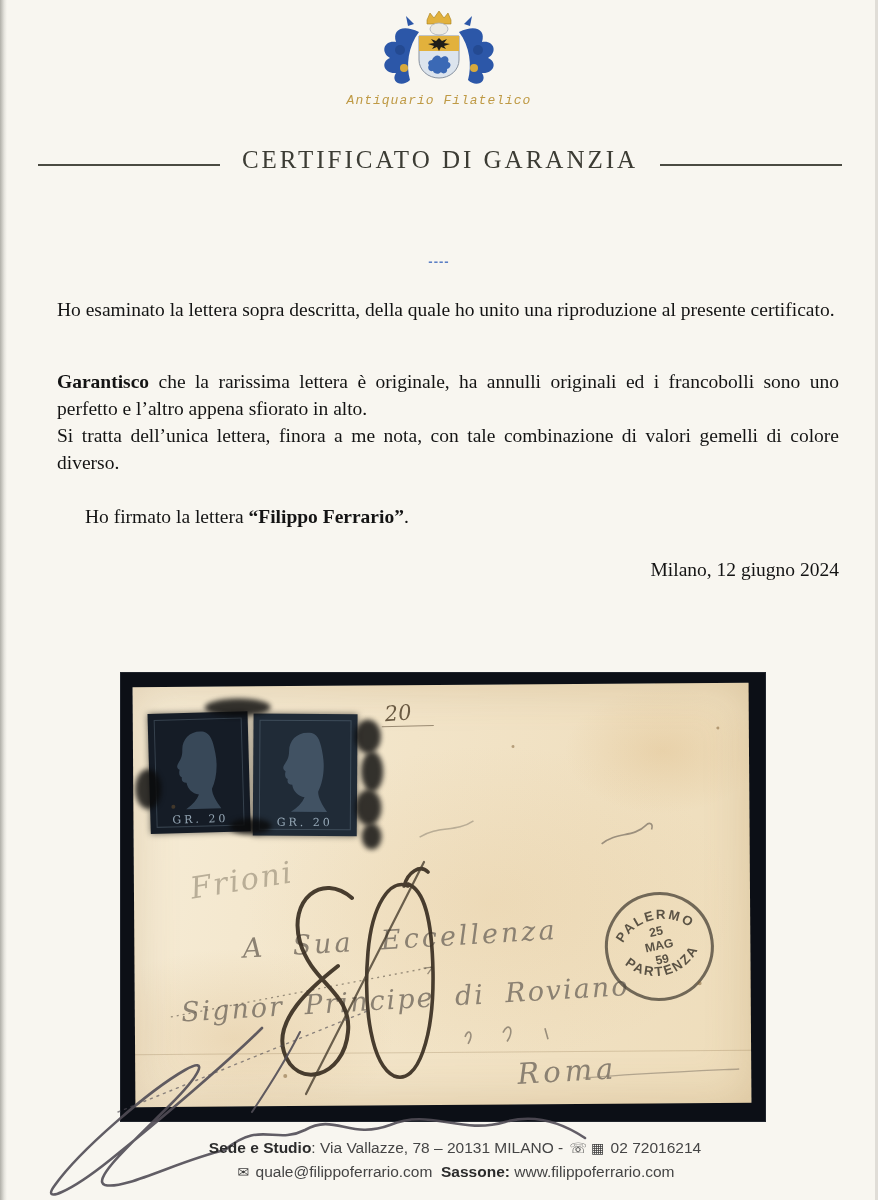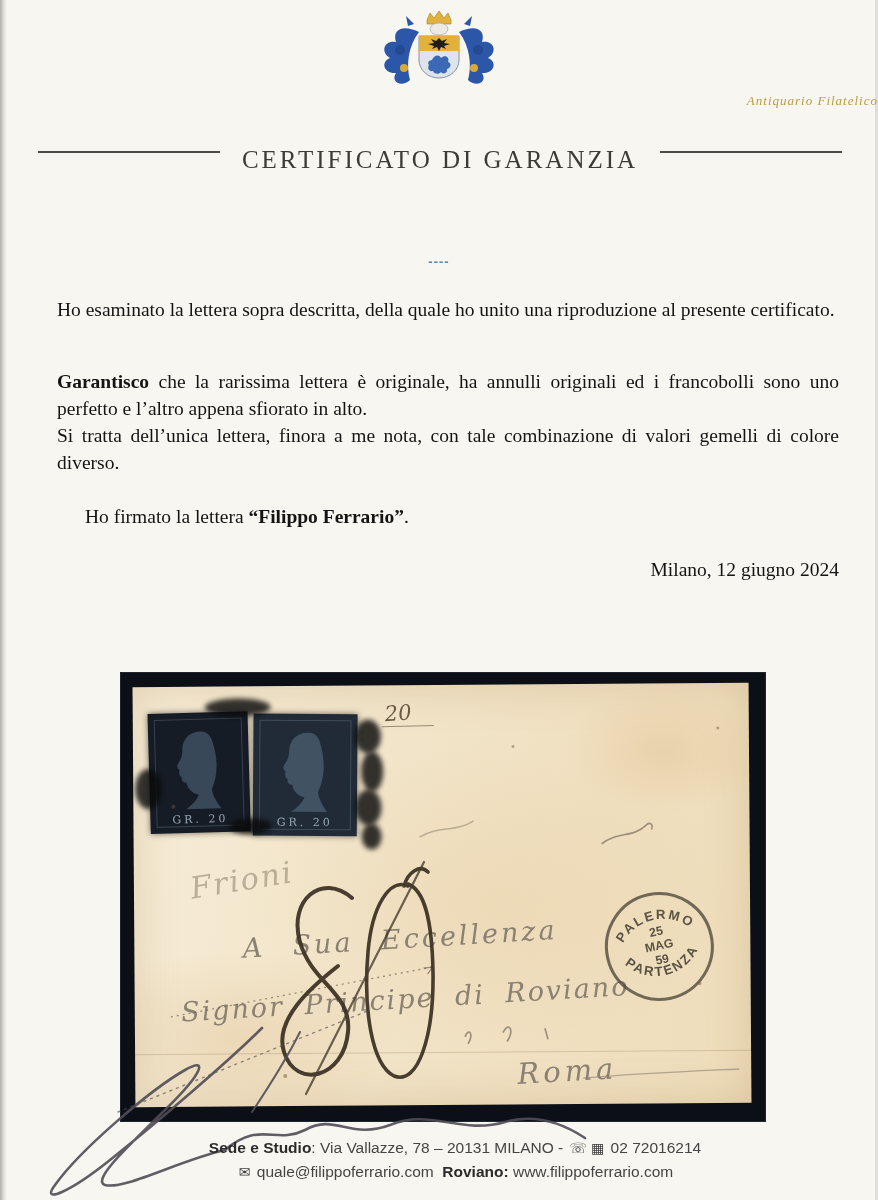--- a/index.html
+++ b/index.html
@@ -7,24 +7,24 @@
   .page{position:relative;width:878px;height:1200px;overflow:hidden;background:#f8f6f0;}
   .edge-left{position:absolute;left:0;top:0;width:7px;height:1200px;
     background:linear-gradient(to right,rgba(90,90,82,.45),rgba(90,90,82,.12) 60%,rgba(90,90,82,0));}
   .edge-right{position:absolute;right:0;top:0;width:3px;height:1200px;background:rgba(150,148,138,.25);}
 
   
   .logo{position:absolute;left:0;top:10px;width:878px;text-align:center;}
   .crest{display:block;margin:0 auto;}
   .brand{font-family:"Liberation Sans",sans-serif;font-weight:800;font-size:29px;letter-spacing:1px;margin-top:2px;}
   .brand .blu{color:#1d4da0;} .brand .red{color:#d2232a;}
-  .tagline{font-family:Liberation Serif, serif;font-style:italic;font-size:13px;color:#bf9a45;margin-top:1px;letter-spacing:1px;text-align:right;}
-
-  
-  .titlerow{position:absolute;left:38px;right:36px;top:146px;display:flex;gap:22px;}
+  .tagline{font-family:Liberation Mono, monospace;font-style:italic;font-size:13px;color:#bf9a45;margin-top:1px;letter-spacing:1px;}
+
+  
+  .titlerow{position:absolute;left:38px;right:36px;top:146px;display:flex;align-items:center;gap:22px;}
   .titlerow .rule{flex:1;height:0;border-top:2px solid #4b4b42;transform:translateY(5px);}
   .titlerow h1{margin:0;font-family:"Liberation Serif",serif;font-weight:400;font-size:25px;
     letter-spacing:3px;color:#3c3c34;white-space:nowrap;}
 
   
   .p{position:absolute;left:57px;width:782px;margin:0;font-size:19.5px;line-height:27px;
      color:#141414;text-align:justify;}
   .p strong{font-weight:700;}
   .p1{top:200px;}
   .sep{position:absolute;left:0;top:254px;width:878px;text-align:center;color:#5b7fc4;
@@ -213,15 +213,15 @@
     <g stroke="#514d56" fill="none" stroke-linecap="round" stroke-width="2.6" opacity=".9">
       <path d="M262,1028 C230,1060 160,1120 110,1160 C70,1192 40,1205 55,1185 C80,1150 150,1090 185,1070 C210,1056 200,1075 170,1105 C135,1140 90,1180 105,1185 C125,1190 180,1160 225,1150"></path>
       <path d="M225,1150 C260,1120 275,1145 305,1130 C335,1113 350,1140 390,1125 C430,1108 460,1135 505,1122 C540,1112 570,1128 585,1138"></path>
       <path d="M300,1032 C285,1062 268,1088 252,1112" stroke-width="2"></path>
       <path d="M118,1112 L370,1010" stroke-width="1.4" stroke-dasharray="2,5" opacity=".7"></path>
     </g>
   </svg>
 
   <footer>
     <div class="row"><strong>Sede e Studio</strong><span>: Via Vallazze, 78 – 20131 MILANO - </span><span class="icon">☏</span><span class="icon">▦</span> <span>02 72016214</span></div>
-    <div class="row"><span class="icon">✉</span> <span>quale@filippoferrario.com</span>&nbsp;&nbsp;<strong>Roviano:</strong> <span>www.filippoferrario.com</span></div>
+    <div class="row"><span class="icon">✉</span> <span>quale@filippoferrario.com</span>&nbsp;&nbsp;<strong>Sassone:</strong> <span>www.filippoferrario.com</span></div>
   </footer>
 </div>
 
 </body></html>

